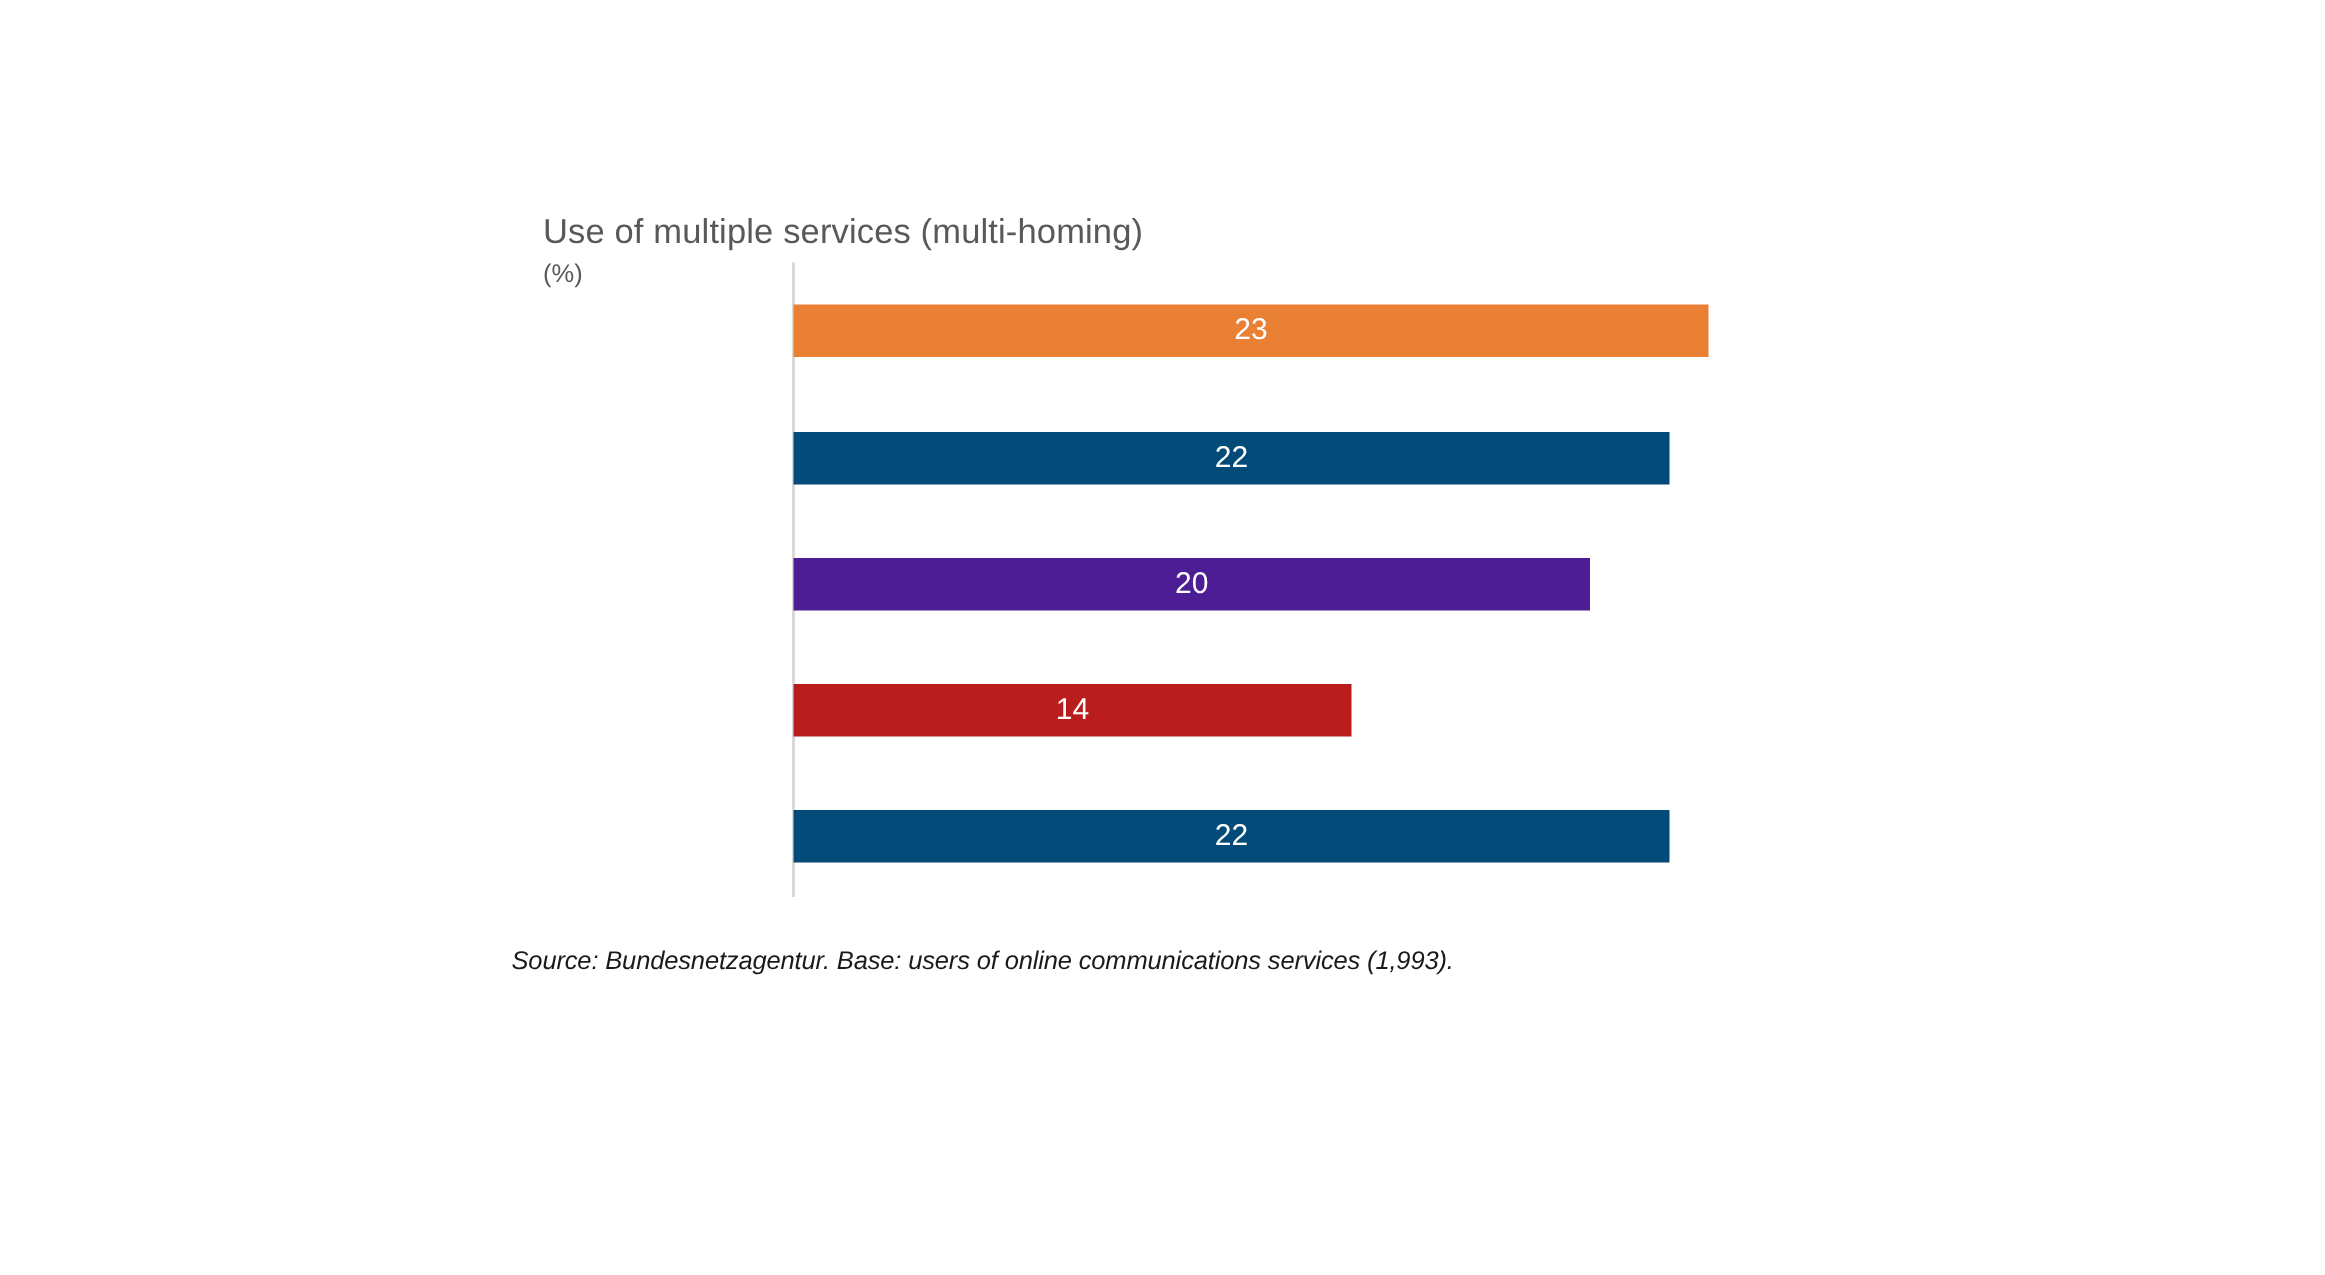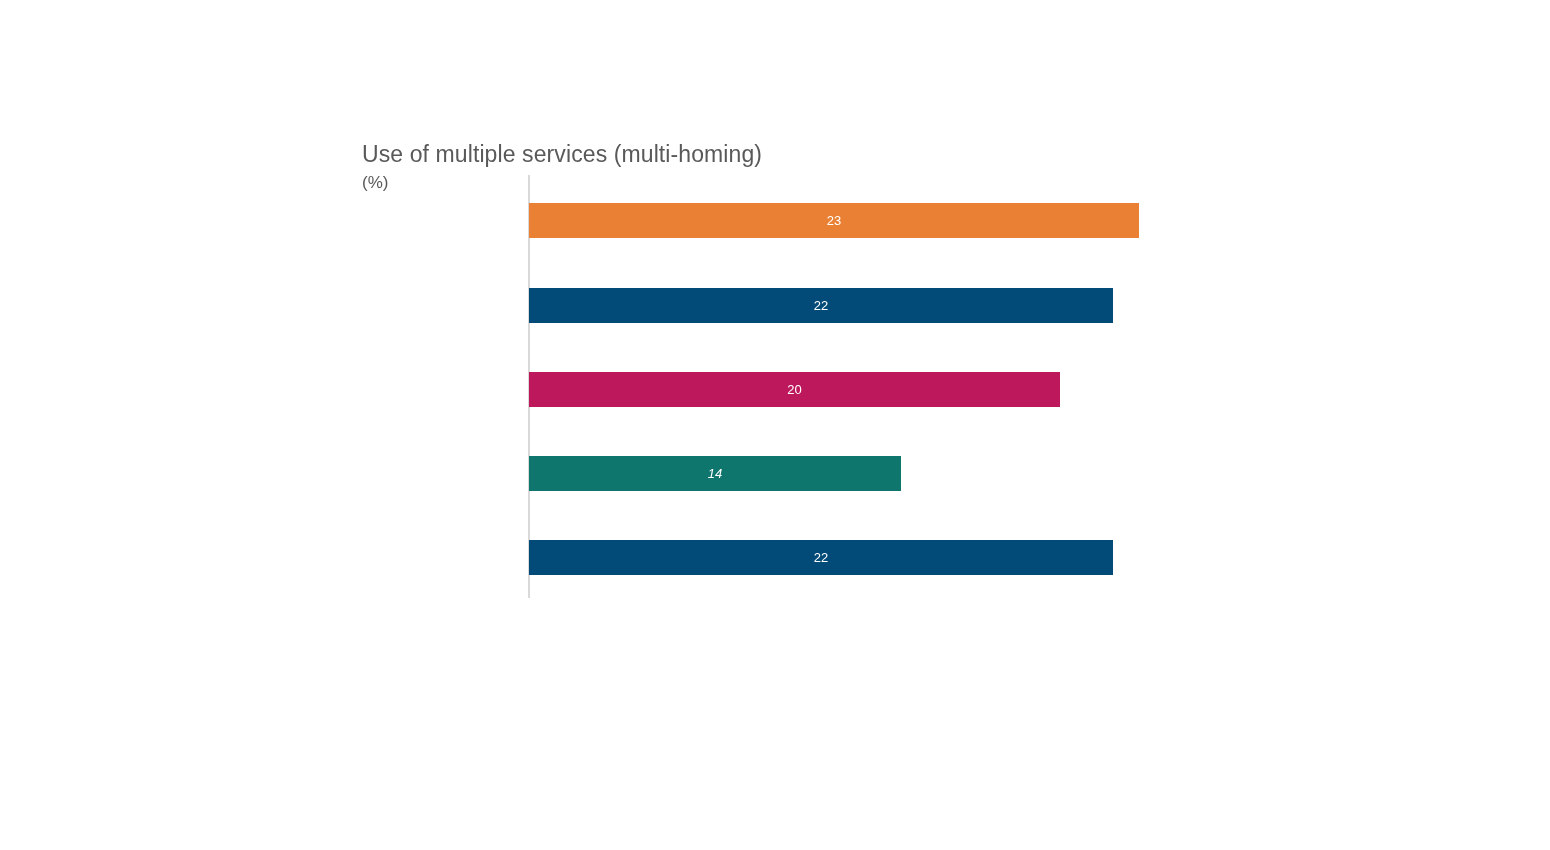--- a/index.html
+++ b/index.html
@@ -78,21 +78,21 @@
 
   .bar-value {
     position: absolute;
     top: 0;
     left: 0;
     width: 100%;
     height: 25px;
     line-height: 35px;
     text-align: center;
     color: #ffffff;
-    font-size: 13px;
+    font-size: 20px;
   }
 
   
   .source-note {
     position: absolute;
     left: 341px;
     top: 631px;
     font-size: 17px;
     font-style: italic;
     color: #1a1a1a;
@@ -122,34 +122,35 @@
 
     <div class="row" style="top:288px;">
 
       <div class="bar" style="width:584px;background:#024a78;">
         <div class="bar-value">22</div>
       </div>
     </div>
 
     <div class="row" style="top:372px;">
 
-      <div class="bar" style="width:531px;background:#be185d;">
+      <div class="bar" style="width:531px;background:#4c1d95;">
         <div class="bar-value">20</div>
       </div>
     </div>
 
     <div class="row" style="top:456px;">
 
-      <div class="bar" style="width:372px;background:#0f766e;font-style:italic;">
+      <div class="bar" style="width:372px;background:#b91c1c;">
         <div class="bar-value">14</div>
       </div>
     </div>
 
     <div class="row" style="top:540px;">
 
       <div class="bar" style="width:584px;background:#024a78;">
         <div class="bar-value">22</div>
       </div>
     </div>
   </div>
 
+  <div class="source-note">Source: Bundesnetzagentur. Base: users of online communications services (1,993).</div>
 
 </div>
 
 </body></html>

